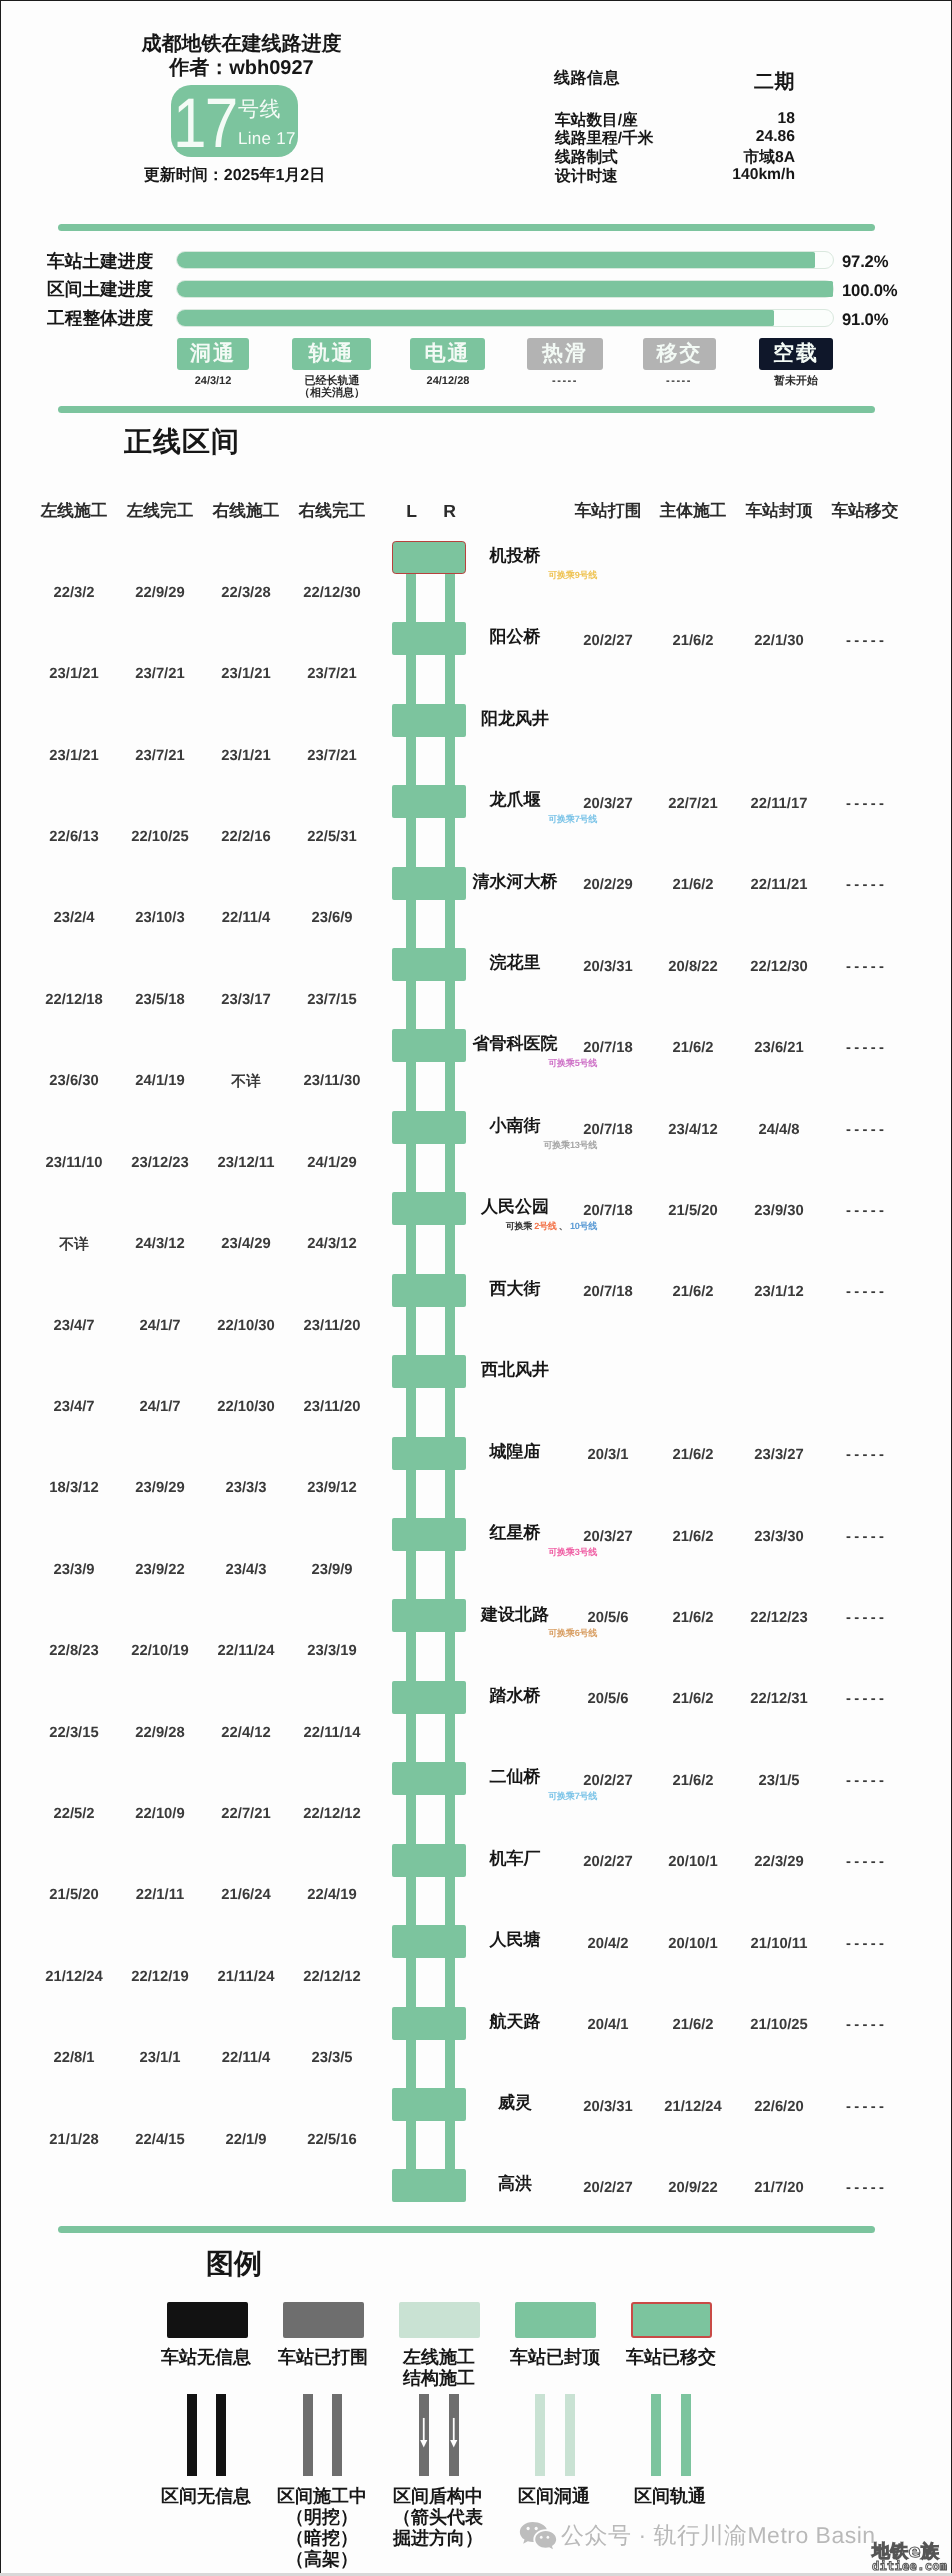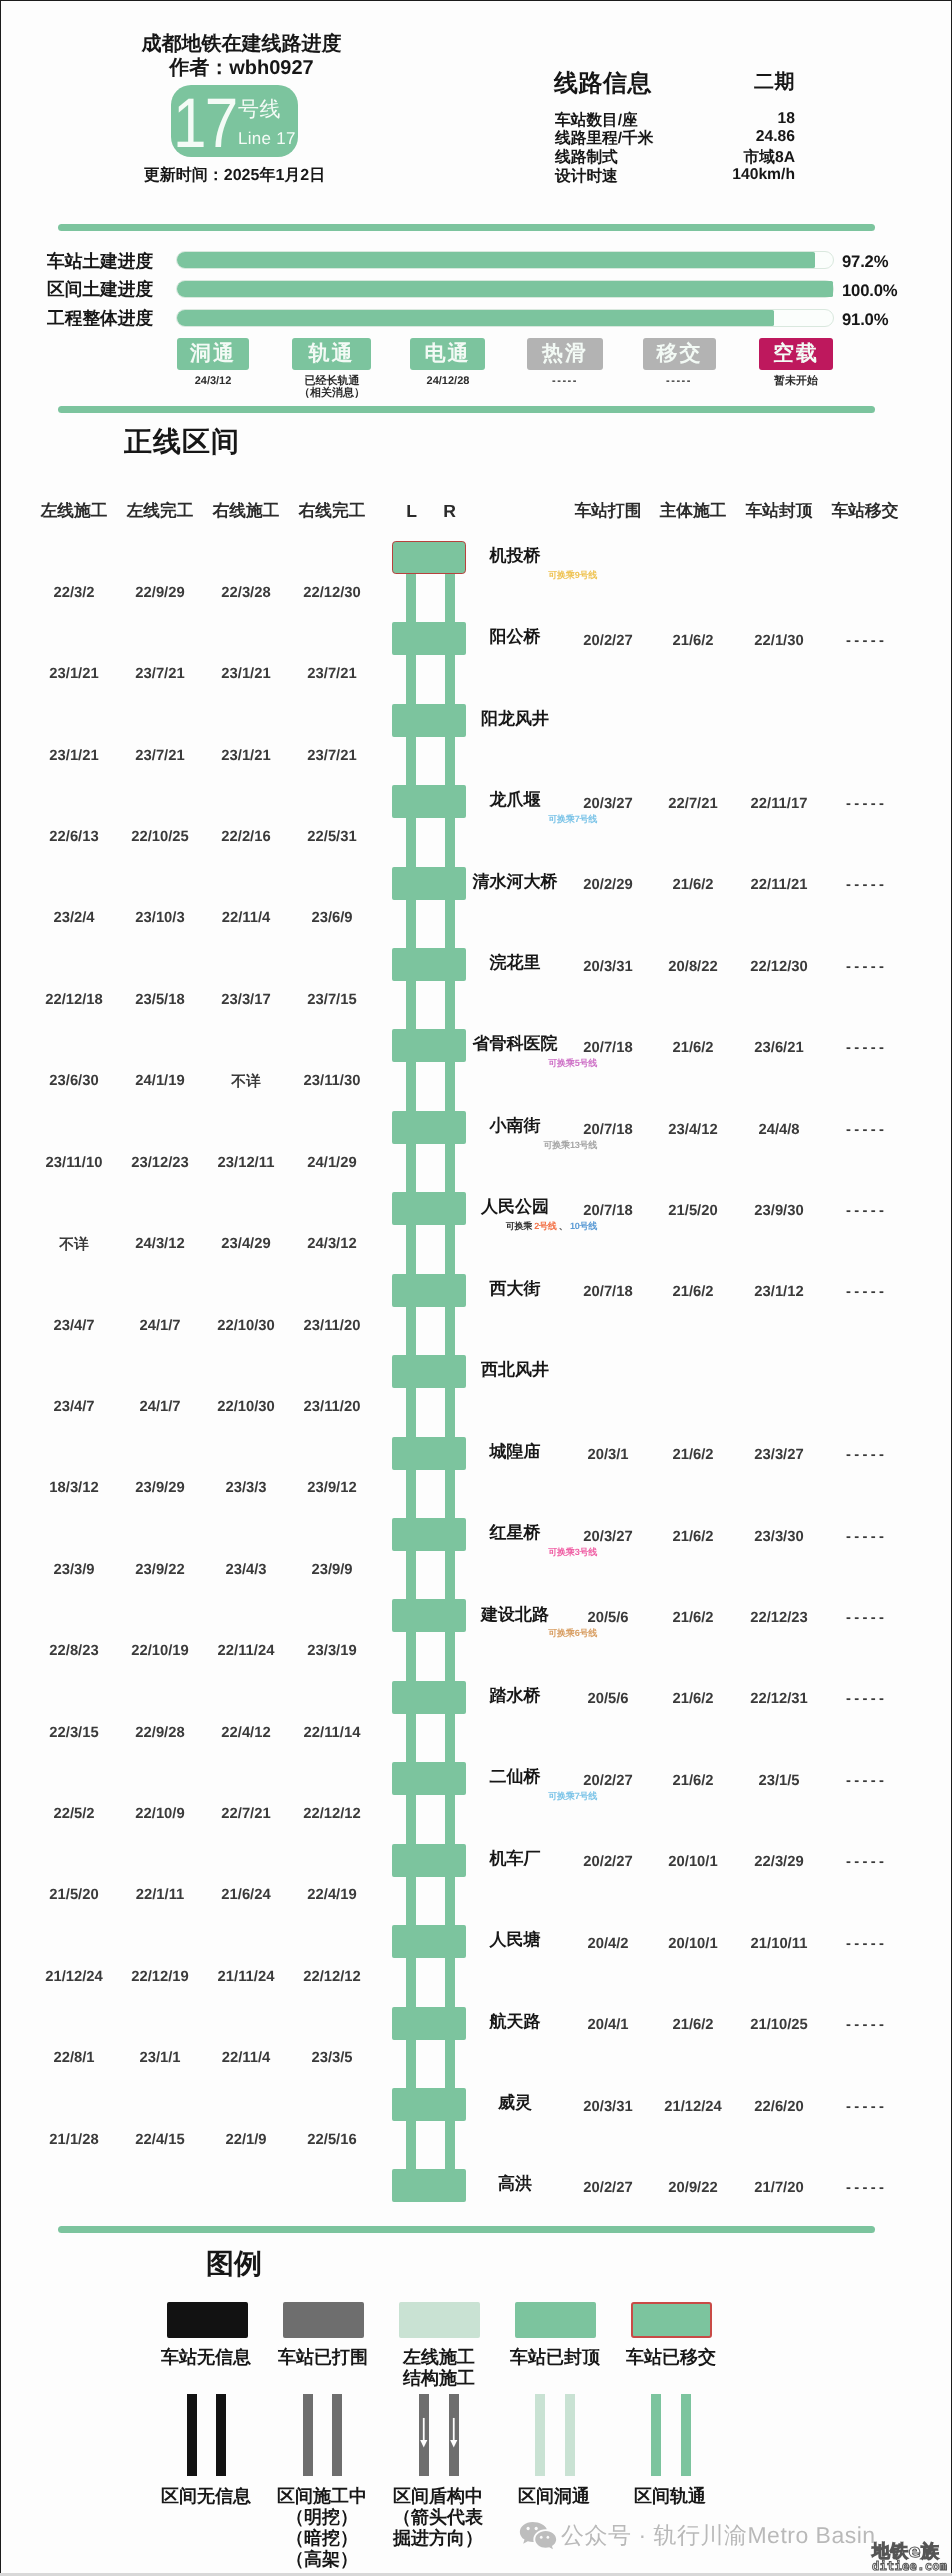--- a/index.html
+++ b/index.html
@@ -19,21 +19,21 @@
   #badge .num{position:absolute;left:1.9px;top:4.8px;font-size:70px;font-weight:400;color:#f4fbf6;
               letter-spacing:-1.9px;line-height:67px;transform:scaleX(.86);transform-origin:left top;
               font-family:"Liberation Sans",sans-serif;}
   #badge .sfx{position:absolute;left:67px;top:10.5px;font-size:21px;font-weight:500;color:#f4fbf6;line-height:27px;
               letter-spacing:0.5px;white-space:nowrap;}
   #badge .en{position:absolute;left:67px;top:44px;font-size:17px;font-weight:400;color:#f4fbf6;line-height:19px;
              letter-spacing:0.3px;white-space:nowrap;}
   #update{left:44px;top:165px;width:381px;text-align:center;font-size:16px;font-weight:700;color:#171717;}
 
   
-  #li-title{left:554px;top:68px;font-size:24px;font-weight:700;color:#171717;letter-spacing:0.5px;}
+  #li-title{left:554px;top:68px;font-size:16px;font-weight:700;color:#171717;letter-spacing:0.5px;}
   #li-phase{left:643px;top:68px;width:152px;text-align:right;font-size:20px;font-weight:700;color:#171717;letter-spacing:0.5px;}
   .li-row{left:555px;font-size:15.7px;font-weight:700;color:#171717;letter-spacing:0px;}
   .li-val{left:643px;width:152px;text-align:right;font-size:15.7px;font-weight:600;color:#171717;}
 
   
   .divider{left:58px;width:817px;height:6.7px;border-radius:3.8px;}
 
   
   .pr-label{left:47px;width:137px;text-align:left;font-size:17.7px;font-weight:700;color:#171717;letter-spacing:0px;}
   .pr-track{left:176px;width:658px;height:18px;border-radius:9.5px;background:#fbfefc;
@@ -146,21 +146,21 @@
 <div>24/12/28</div>
 </div>
 <div class="abs ms" style="left:527px;top:338px;width:76px;background:#b3b3b3">热滑</div>
 <div class="abs ms-sub dash" style="left:508px;top:375px;width:114px">
 <div>-----</div>
 </div>
 <div class="abs ms" style="left:643px;top:338px;width:73px;background:#b3b3b3">移交</div>
 <div class="abs ms-sub dash" style="left:622px;top:375px;width:114px">
 <div>-----</div>
 </div>
-<div class="abs ms" style="left:759px;top:338px;width:74px;background:#be185d">空载</div>
+<div class="abs ms" style="left:759px;top:338px;width:74px;background:#0f172a">空载</div>
 <div class="abs ms-sub" style="left:739px;top:375px;width:114px">
 <div>暂未开始</div>
 </div>
 <div class="abs divider" style="top:406px;background:#7cc49e"></div>
 <div class="abs" id="sec-title">正线区间</div>
 <div class="colhead" style="left:31px;width:86px">左线施工</div>
 <div class="colhead" style="left:117px;width:86px">左线完工</div>
 <div class="colhead" style="left:203px;width:86px">右线施工</div>
 <div class="colhead" style="left:289px;width:86px">右线完工</div>
 <div class="lrhead" style="left:400px">L</div>

